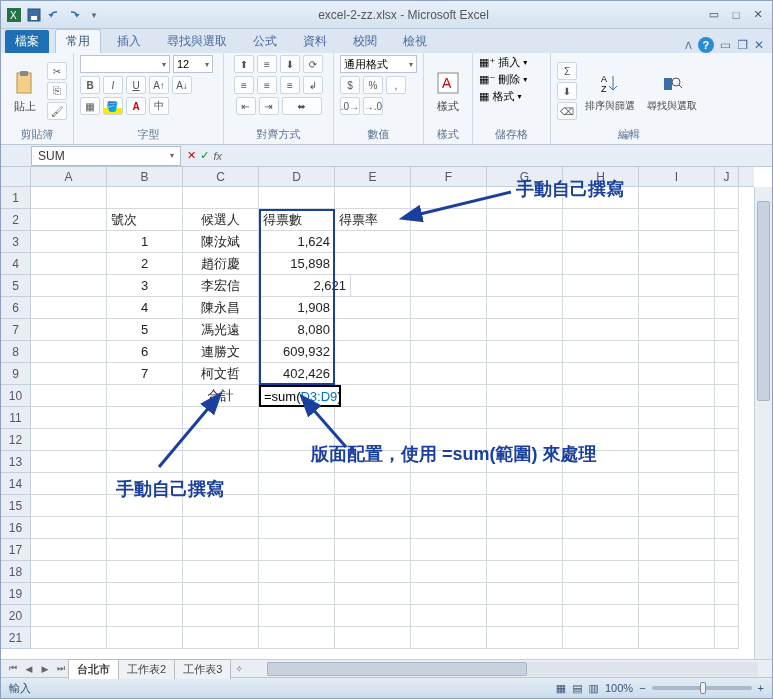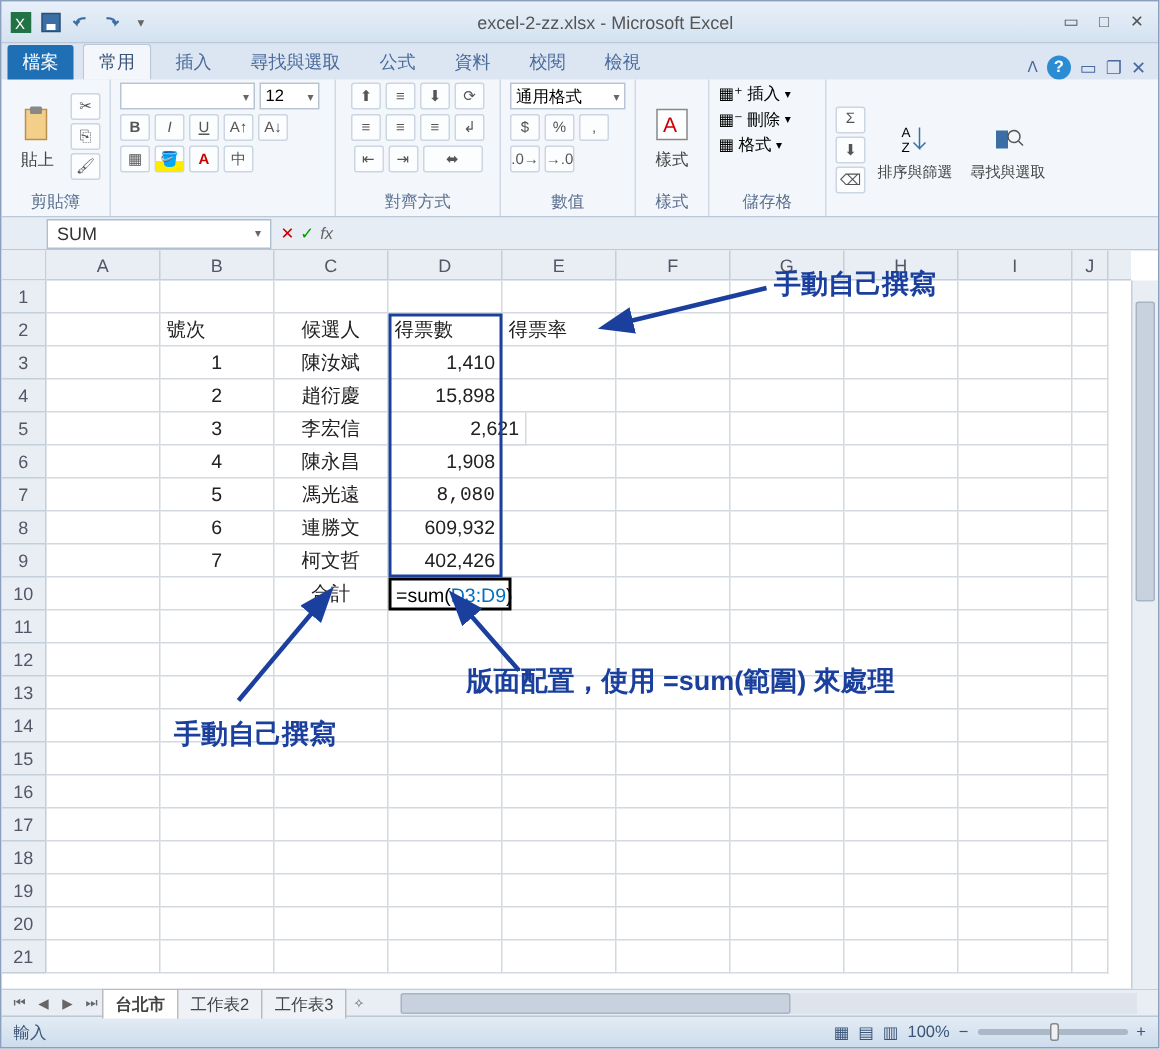--- a/index.html
+++ b/index.html
@@ -162,20 +162,21 @@
       </div>
       <div class="smallrow">
         <div class="sbtn">▦</div>
         <div class="sbtn" style="background:linear-gradient(#fff 60%,#ffea00 60%);">🪣</div>
         <div class="sbtn" style="color:#c00;">
             <b>A</b>
           </div>
         <div class="sbtn">中</div>
       </div>
     </div>
+    <div class="label">字型</div>
   </div>
   <div class="group" style="width:110px;">
     <div class="body" style="flex-direction:column;gap:3px;">
       <div class="smallrow">
           <div class="sbtn">⬆</div>
           <div class="sbtn">≡</div>
           <div class="sbtn">⬇</div>
           <div class="sbtn">⟳</div>
         </div>
       <div class="smallrow">
@@ -265,20 +266,21 @@
           <div class="iconbox">
             <svg width="22" height="22">
               <rect x="3" y="6" width="8" height="12" fill="#3a6ea5"></rect>
               <circle cx="15" cy="10" r="4" fill="none" stroke="#555"></circle>
               <line x1="18" y1="13" x2="21" y2="16" stroke="#555"></line>
             </svg>
           </div>
           <span style="font-size:10px;">尋找與選取</span>
         </div>
     </div>
+    <div class="label">編輯</div>
   </div>
 </div>
 
 <div class="namebox-row">
   <div class="namebox">
       <span>SUM</span>
       <span style="font-size:8px;color:#666;">▾</span>
     </div>
   <div class="fx-btns">
     <span style="color:#c00;">✕</span>
@@ -341,21 +343,21 @@
       <div class="cell" style="left: 228px; top: 22px; width: 76px;">得票數</div>
       <div class="cell" style="left: 304px; top: 22px; width: 76px;">得票率</div>
       <div class="cell" style="left: 380px; top: 22px; width: 76px;"></div>
       <div class="cell" style="left: 456px; top: 22px; width: 76px;"></div>
       <div class="cell" style="left: 532px; top: 22px; width: 76px;"></div>
       <div class="cell" style="left: 608px; top: 22px; width: 76px;"></div>
       <div class="cell" style="left: 684px; top: 22px; width: 24px;"></div>
       <div class="cell" style="left: 0px; top: 44px; width: 76px;"></div>
       <div class="cell c" style="left: 76px; top: 44px; width: 76px;">1</div>
       <div class="cell c" style="left: 152px; top: 44px; width: 76px;">陳汝斌</div>
-      <div class="cell r" style="left: 228px; top: 44px; width: 76px;">1,410</div>
+      <div class="cell r" style="left: 228px; top: 44px; width: 76px;">1,624</div>
       <div class="cell" style="left: 304px; top: 44px; width: 76px;"></div>
       <div class="cell" style="left: 380px; top: 44px; width: 76px;"></div>
       <div class="cell" style="left: 456px; top: 44px; width: 76px;"></div>
       <div class="cell" style="left: 532px; top: 44px; width: 76px;"></div>
       <div class="cell" style="left: 608px; top: 44px; width: 76px;"></div>
       <div class="cell" style="left: 684px; top: 44px; width: 24px;"></div>
       <div class="cell" style="left: 0px; top: 66px; width: 76px;"></div>
       <div class="cell c" style="left: 76px; top: 66px; width: 76px;">2</div>
       <div class="cell c" style="left: 152px; top: 66px; width: 76px;">趙衍慶</div>
       <div class="cell r" style="left: 228px; top: 66px; width: 76px;">15,898</div>
@@ -381,21 +383,21 @@
       <div class="cell r" style="left: 228px; top: 110px; width: 76px;">1,908</div>
       <div class="cell" style="left: 304px; top: 110px; width: 76px;"></div>
       <div class="cell" style="left: 380px; top: 110px; width: 76px;"></div>
       <div class="cell" style="left: 456px; top: 110px; width: 76px;"></div>
       <div class="cell" style="left: 532px; top: 110px; width: 76px;"></div>
       <div class="cell" style="left: 608px; top: 110px; width: 76px;"></div>
       <div class="cell" style="left: 684px; top: 110px; width: 24px;"></div>
       <div class="cell" style="left: 0px; top: 132px; width: 76px;"></div>
       <div class="cell c" style="left: 76px; top: 132px; width: 76px;">5</div>
       <div class="cell c" style="left: 152px; top: 132px; width: 76px;">馮光遠</div>
-      <div class="cell r" style="left: 228px; top: 132px; width: 76px; font-family: Liberation Mono, monospace;">8,080</div>
+      <div class="cell r" style="left: 228px; top: 132px; width: 76px;">8,080</div>
       <div class="cell" style="left: 304px; top: 132px; width: 76px;"></div>
       <div class="cell" style="left: 380px; top: 132px; width: 76px;"></div>
       <div class="cell" style="left: 456px; top: 132px; width: 76px;"></div>
       <div class="cell" style="left: 532px; top: 132px; width: 76px;"></div>
       <div class="cell" style="left: 608px; top: 132px; width: 76px;"></div>
       <div class="cell" style="left: 684px; top: 132px; width: 24px;"></div>
       <div class="cell" style="left: 0px; top: 154px; width: 76px;"></div>
       <div class="cell c" style="left: 76px; top: 154px; width: 76px;">6</div>
       <div class="cell c" style="left: 152px; top: 154px; width: 76px;">連勝文</div>
       <div class="cell r" style="left: 228px; top: 154px; width: 76px;">609,932</div>

